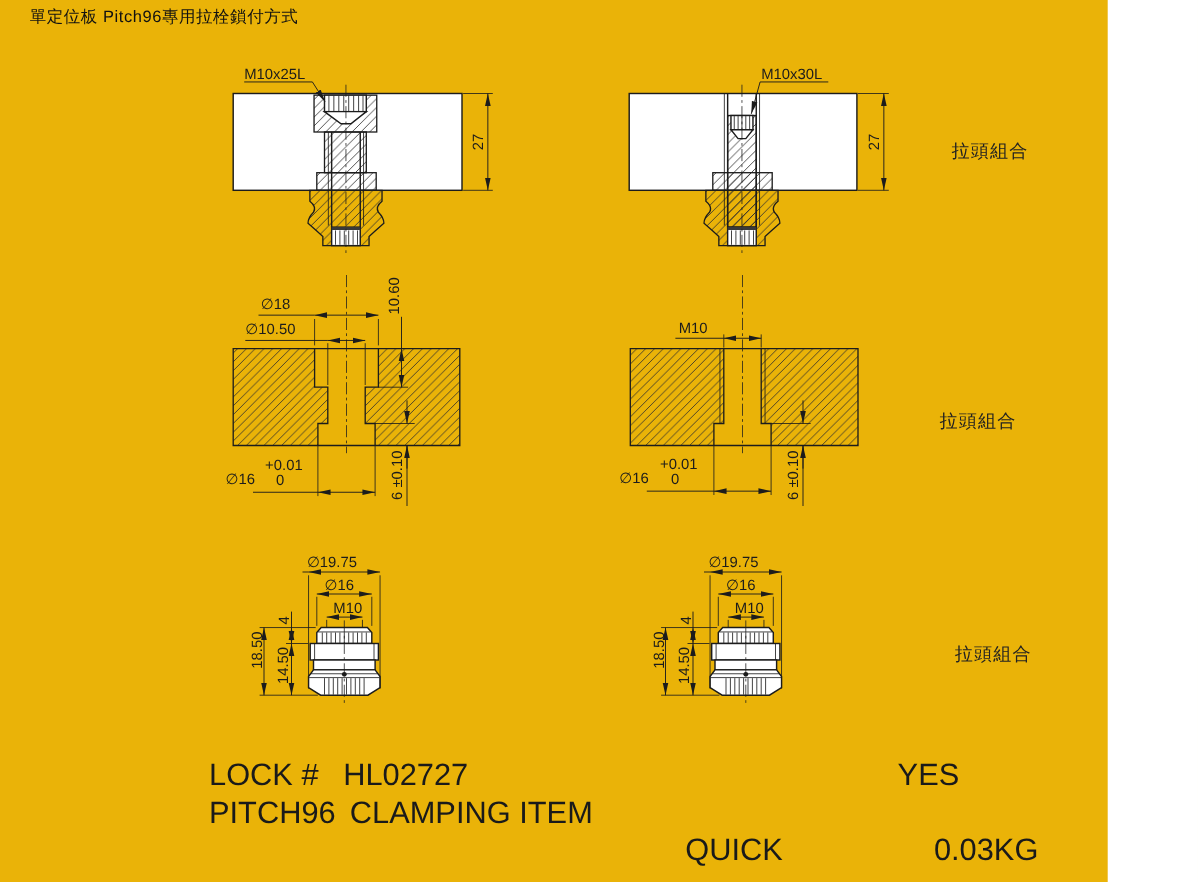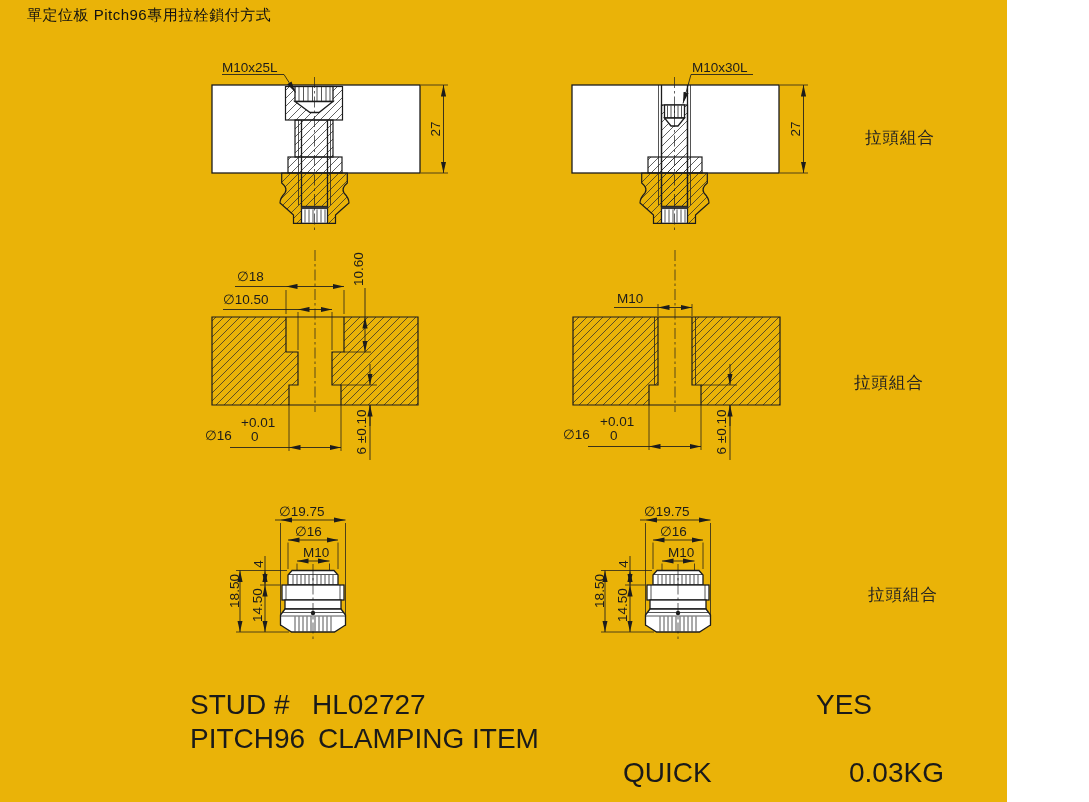--- a/index.html
+++ b/index.html
@@ -277,21 +277,21 @@
       <path class="thin" d="M55,100 H35"></path>
       <line x1="40" y1="100" x2="40" y2="147" class="dim" marker-start="url(#arr)" marker-end="url(#arr)"></line>
       <text class="dtx" x="32" y="120" dy="4.5" text-anchor="middle" transform="rotate(-90 32 120)">14.50</text>
     </g>
   </svg>
 
   <div class="rowlabel" style="left:865px;top:127px">拉頭組合</div>
   <div class="rowlabel" style="left:854px;top:372px">拉頭組合</div>
   <div class="rowlabel" style="left:868px;top:584px">拉頭組合</div>
 
-  <div class="ftext" style="left:190px;top:689px">STUD #</div>
+  <div class="ftext" style="left:190px;top:689px">LOCK #</div>
   <div class="ftext" style="left:312px;top:689px">HL02727</div>
   <div class="ftext" style="left:190px;top:723px">PITCH96</div>
   <div class="ftext" style="left:318px;top:723px">CLAMPING ITEM</div>
 
   <div class="ftext" style="left:816px;top:689px">YES</div>
   <div class="ftext" style="left:623px;top:757px">QUICK</div>
   <div class="ftext" style="left:849px;top:757px">0.03KG</div>
 
 </div>
 

